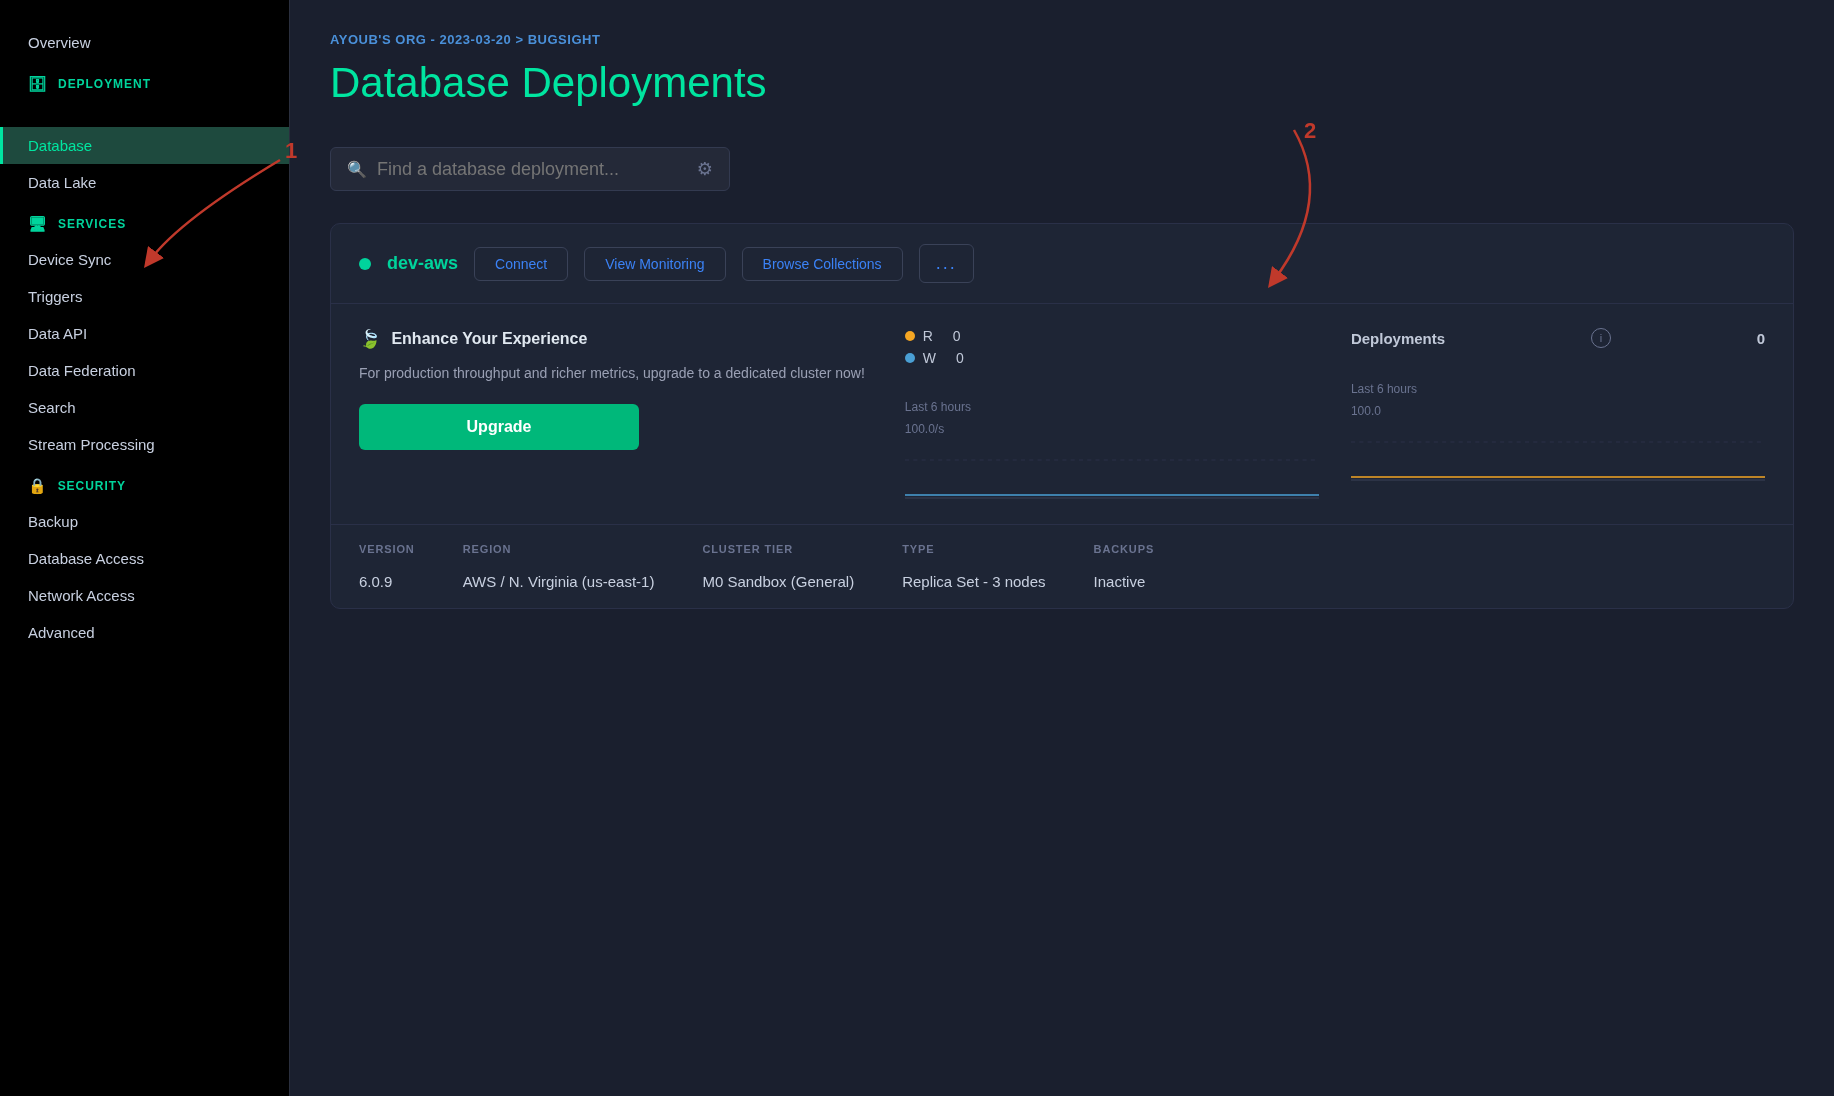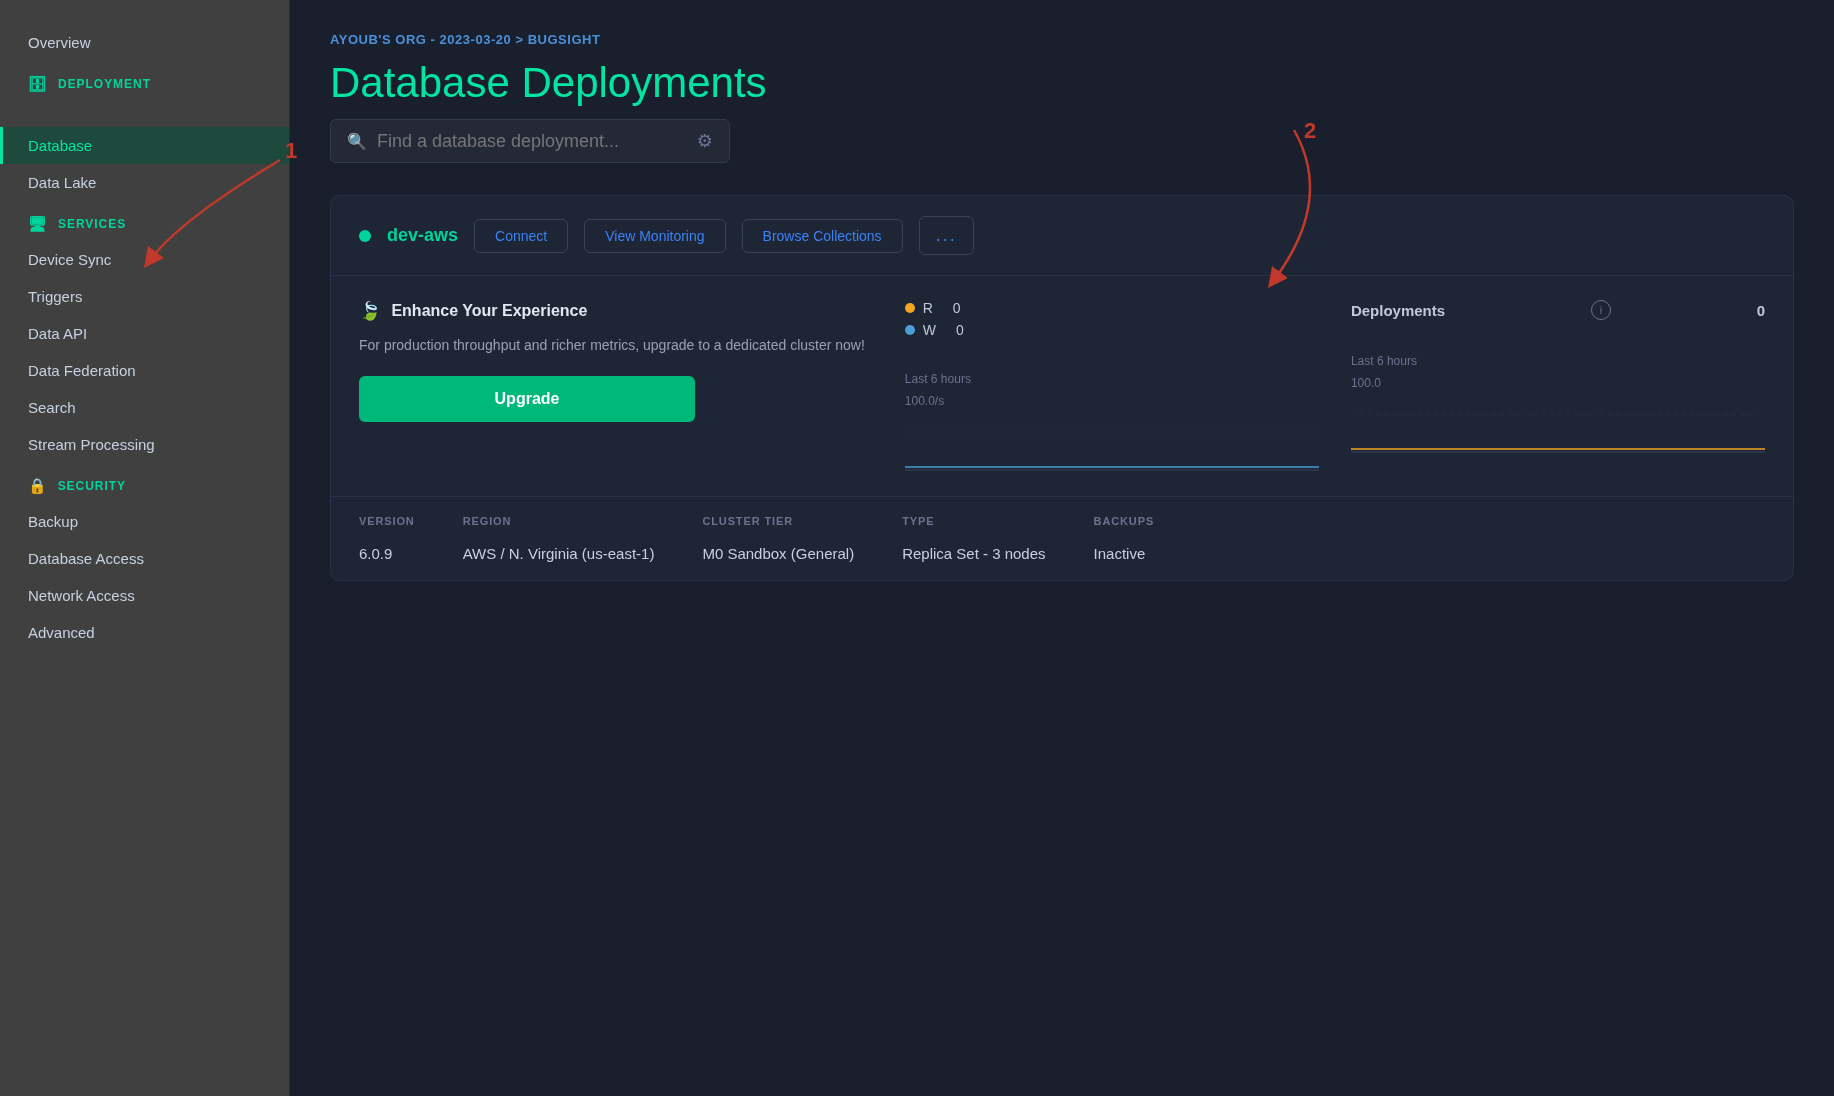--- a/index.html
+++ b/index.html
@@ -10,21 +10,21 @@
       display: flex;
       width: 1834px;
       min-height: 1096px;
       overflow: hidden;
     }
 
     
     .sidebar {
       width: 290px;
       min-width: 290px;
-      background: #404040;
+      background: #000000;
       padding: 24px 0;
       display: flex;
       flex-direction: column;
       border-right: 1px solid #2a2f3e;
     }
     .sidebar-section-header {
       display: flex;
       align-items: center;
       gap: 10px;
       padding: 14px 28px 8px;
@@ -64,21 +64,21 @@
       color: #4a90d9;
       font-size: 13px;
       font-weight: 600;
       letter-spacing: 0.04em;
       margin-bottom: 12px;
     }
     .page-title {
       color: #00e5a0;
       font-size: 42px;
       font-weight: 400;
-      margin-bottom: 12px;
+      margin-bottom: 40px;
     }
     .search-bar {
       display: flex;
       align-items: center;
       background: #242938;
       border: 1px solid #333a50;
       border-radius: 6px;
       padding: 10px 16px;
       gap: 10px;
       width: 400px;
@@ -173,21 +173,21 @@
       margin-bottom: 20px;
     }
     .upgrade-btn {
       background: #00b87a;
       border: none;
       border-radius: 6px;
       color: #fff;
       font-size: 16px;
       font-weight: 600;
       padding: 14px 0;
-      width: 336px;
+      width: 280px;
       cursor: pointer;
       text-align: center;
     }
 
     
     .metrics-section {
       flex: 1;
       display: flex;
       gap: 32px;
     }

